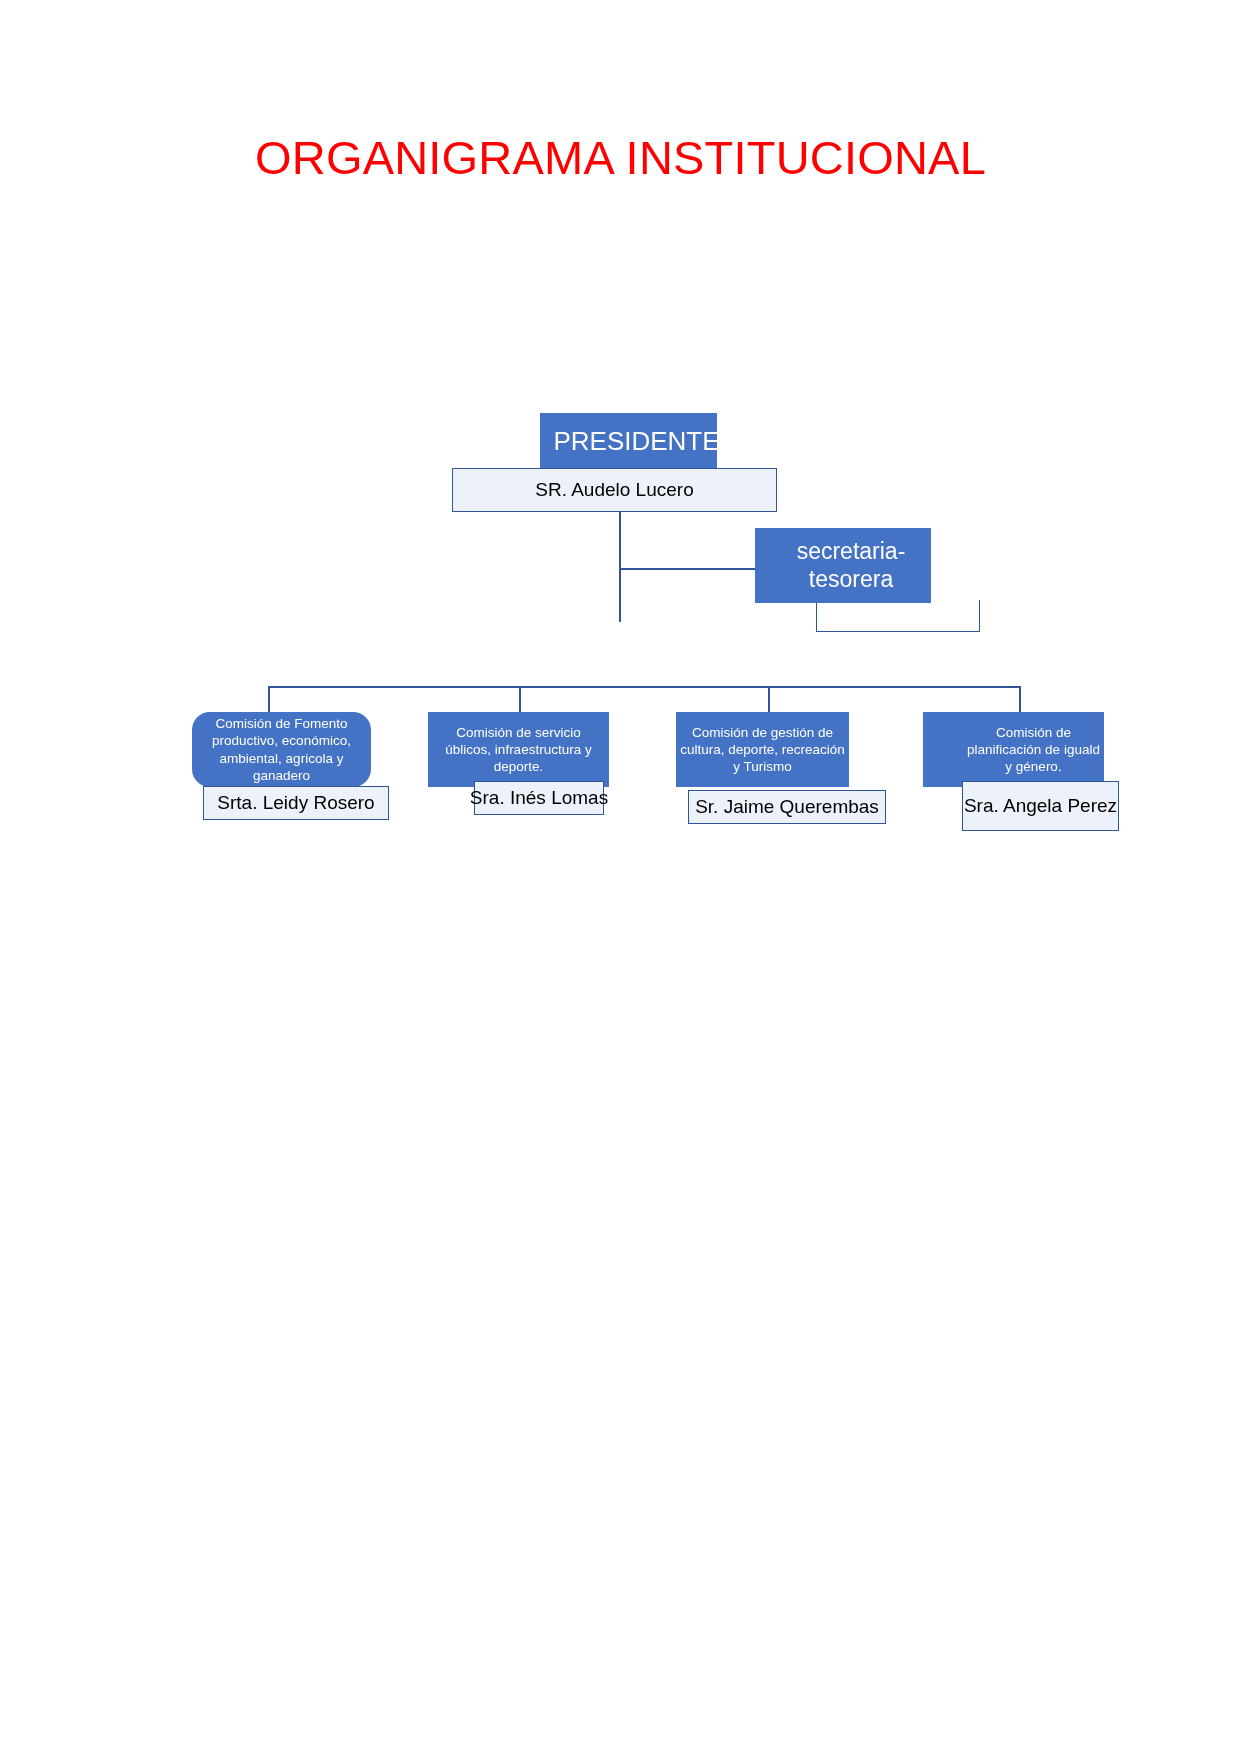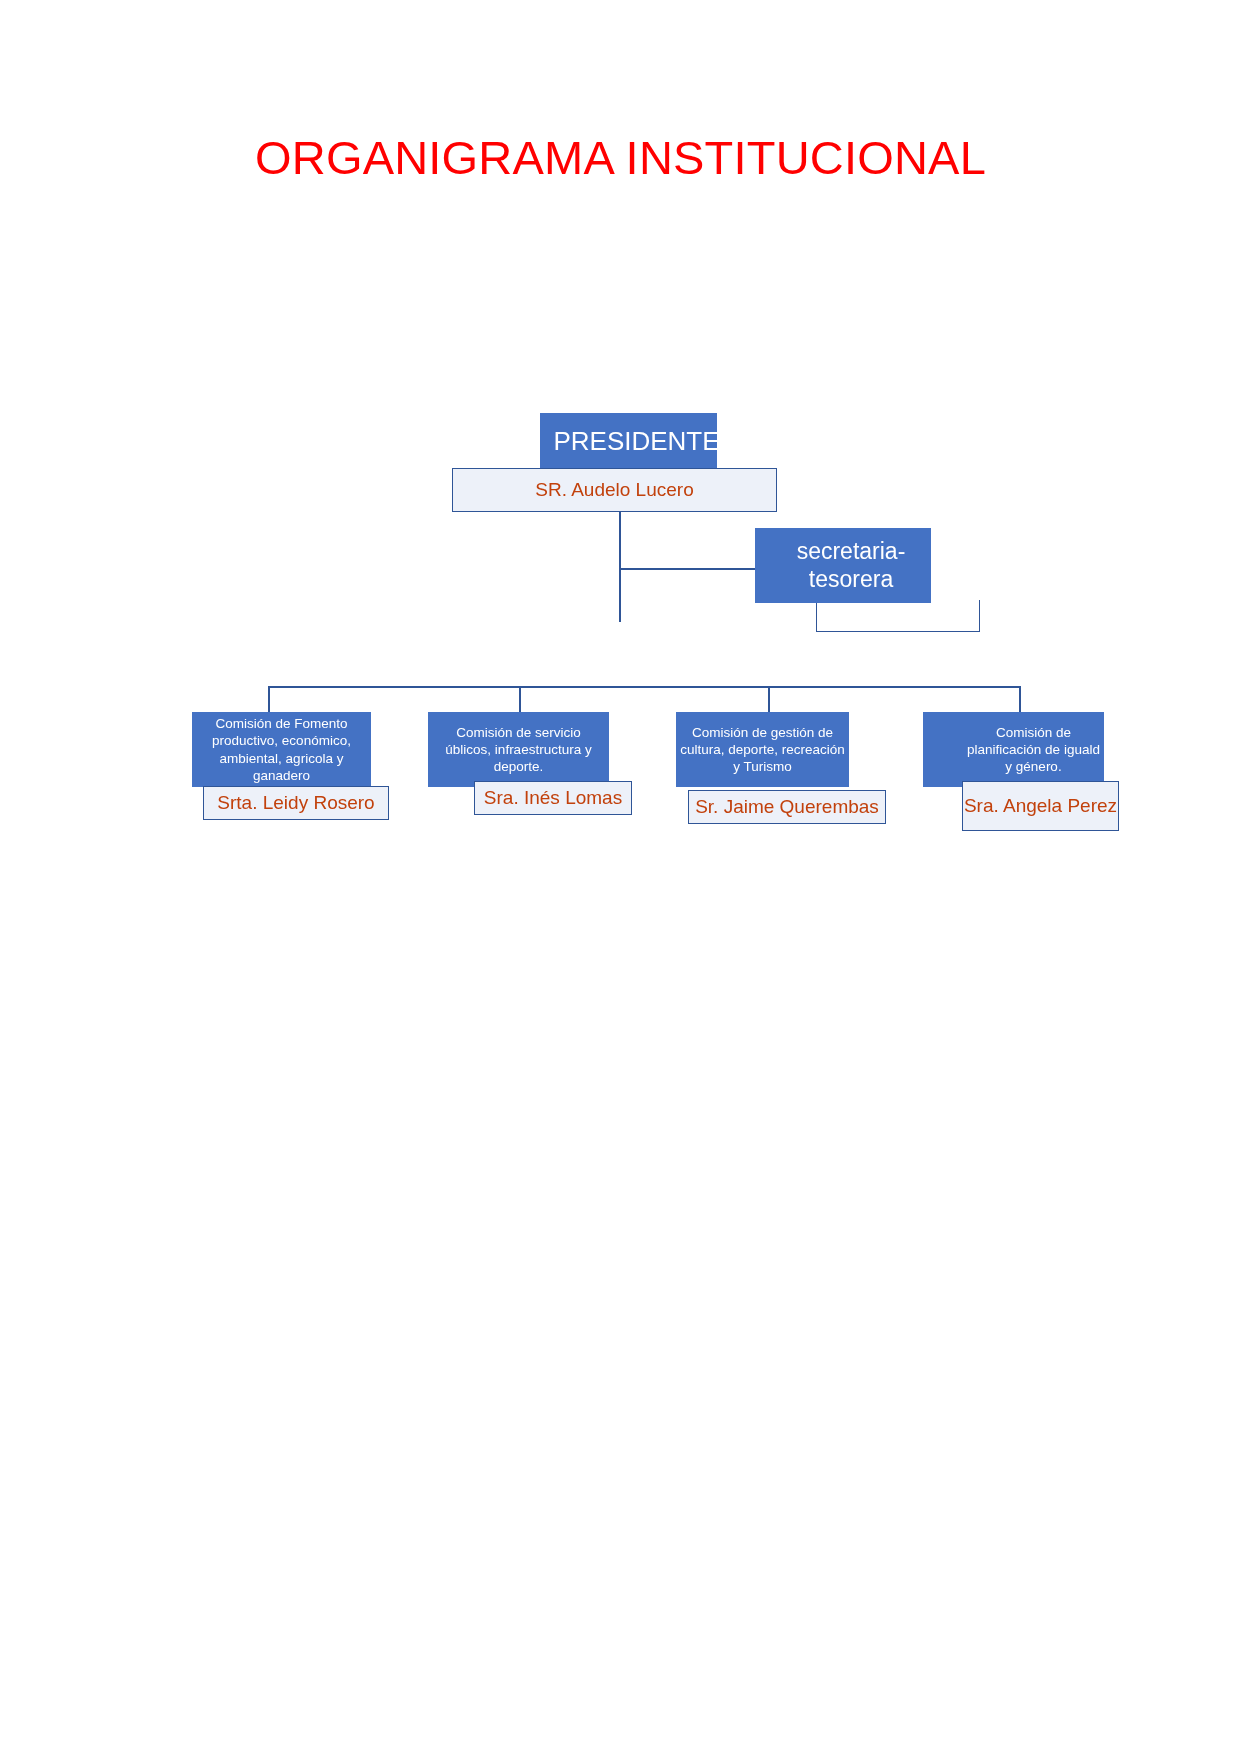--- a/index.html
+++ b/index.html
@@ -49,21 +49,21 @@
   }
 
   .role-box.big   { font-size: 26px; padding-left: 20px; }
   .role-box.small { font-size: 13.5px; line-height: 1.28; }
 
   
   .name-box {
     position: absolute;
     background: #EDF1F9;
     border: 1.2px solid #2F5597;
-    color: #c2410c;
+    color: #000000;
     display: flex;
     align-items: center;
     justify-content: center;
     text-align: center;
     font-size: 19px;
     font-family: "Liberation Sans", sans-serif;
     white-space: nowrap;
   }
 
   
@@ -101,25 +101,25 @@
   <div class="line-v" style="left:1019px; top:686px; height:26px;"></div>
 
   <div class="conn-rect" style="left:816px; top:600px; width:164px; height:32px;"></div>
 
   <div class="role-box big" style="left:540px; top:413px; width:177px; height:57px;">PRESIDENTE</div>
 
   <div class="name-box" style="left:452px; top:468px; width:325px; height:44px;">SR. Audelo Lucero</div>
 
   <div class="role-box big" style="left:755px; top:528px; width:176px; height:75px; font-size:23px;">secretaria-tesorera</div>
 
-  <div class="role-box small" style="left:192px; top:712px; width:179px; height:75px;">Comisión de Fomento productivo, económico, ambiental, agricola y ganadero</div>
+  <div class="role-box small" style="left:192px; top:712px; width:179px; height:75px;border-radius:18px;">Comisión de Fomento productivo, económico, ambiental, agricola y ganadero</div>
   <div class="name-box" style="left:203px; top:786px; width:186px; height:34px;">Srta. Leidy Rosero</div>
 
   <div class="role-box small" style="left:428px; top:712px; width:181px; height:75px;">Comisión de servicio úblicos, infraestructura y deporte.</div>
-  <div class="name-box" style="left:474px; top:781px; width:158px; height:34px;">Sra. Inés Lomas</div>
+  <div class="name-box" style="left:474px; top:781px; width:130px; height:34px;">Sra. Inés Lomas</div>
 
   <div class="role-box small" style="left:676px; top:712px; width:173px; height:75px;">Comisión de gestión de cultura, deporte, recreación y Turismo</div>
   <div class="name-box" style="left:688px; top:790px; width:198px; height:34px;">Sr. Jaime Querembas</div>
 
   <div class="role-box small" style="left:923px; top:712px; width:181px; height:75px;padding-left:44px;">Comisión de planificación de iguald y género.</div>
   <div class="name-box" style="left:962px; top:781px; width:157px; height:50px;">Sra. Angela Perez</div>
 
 </div>
 
 </body></html>

